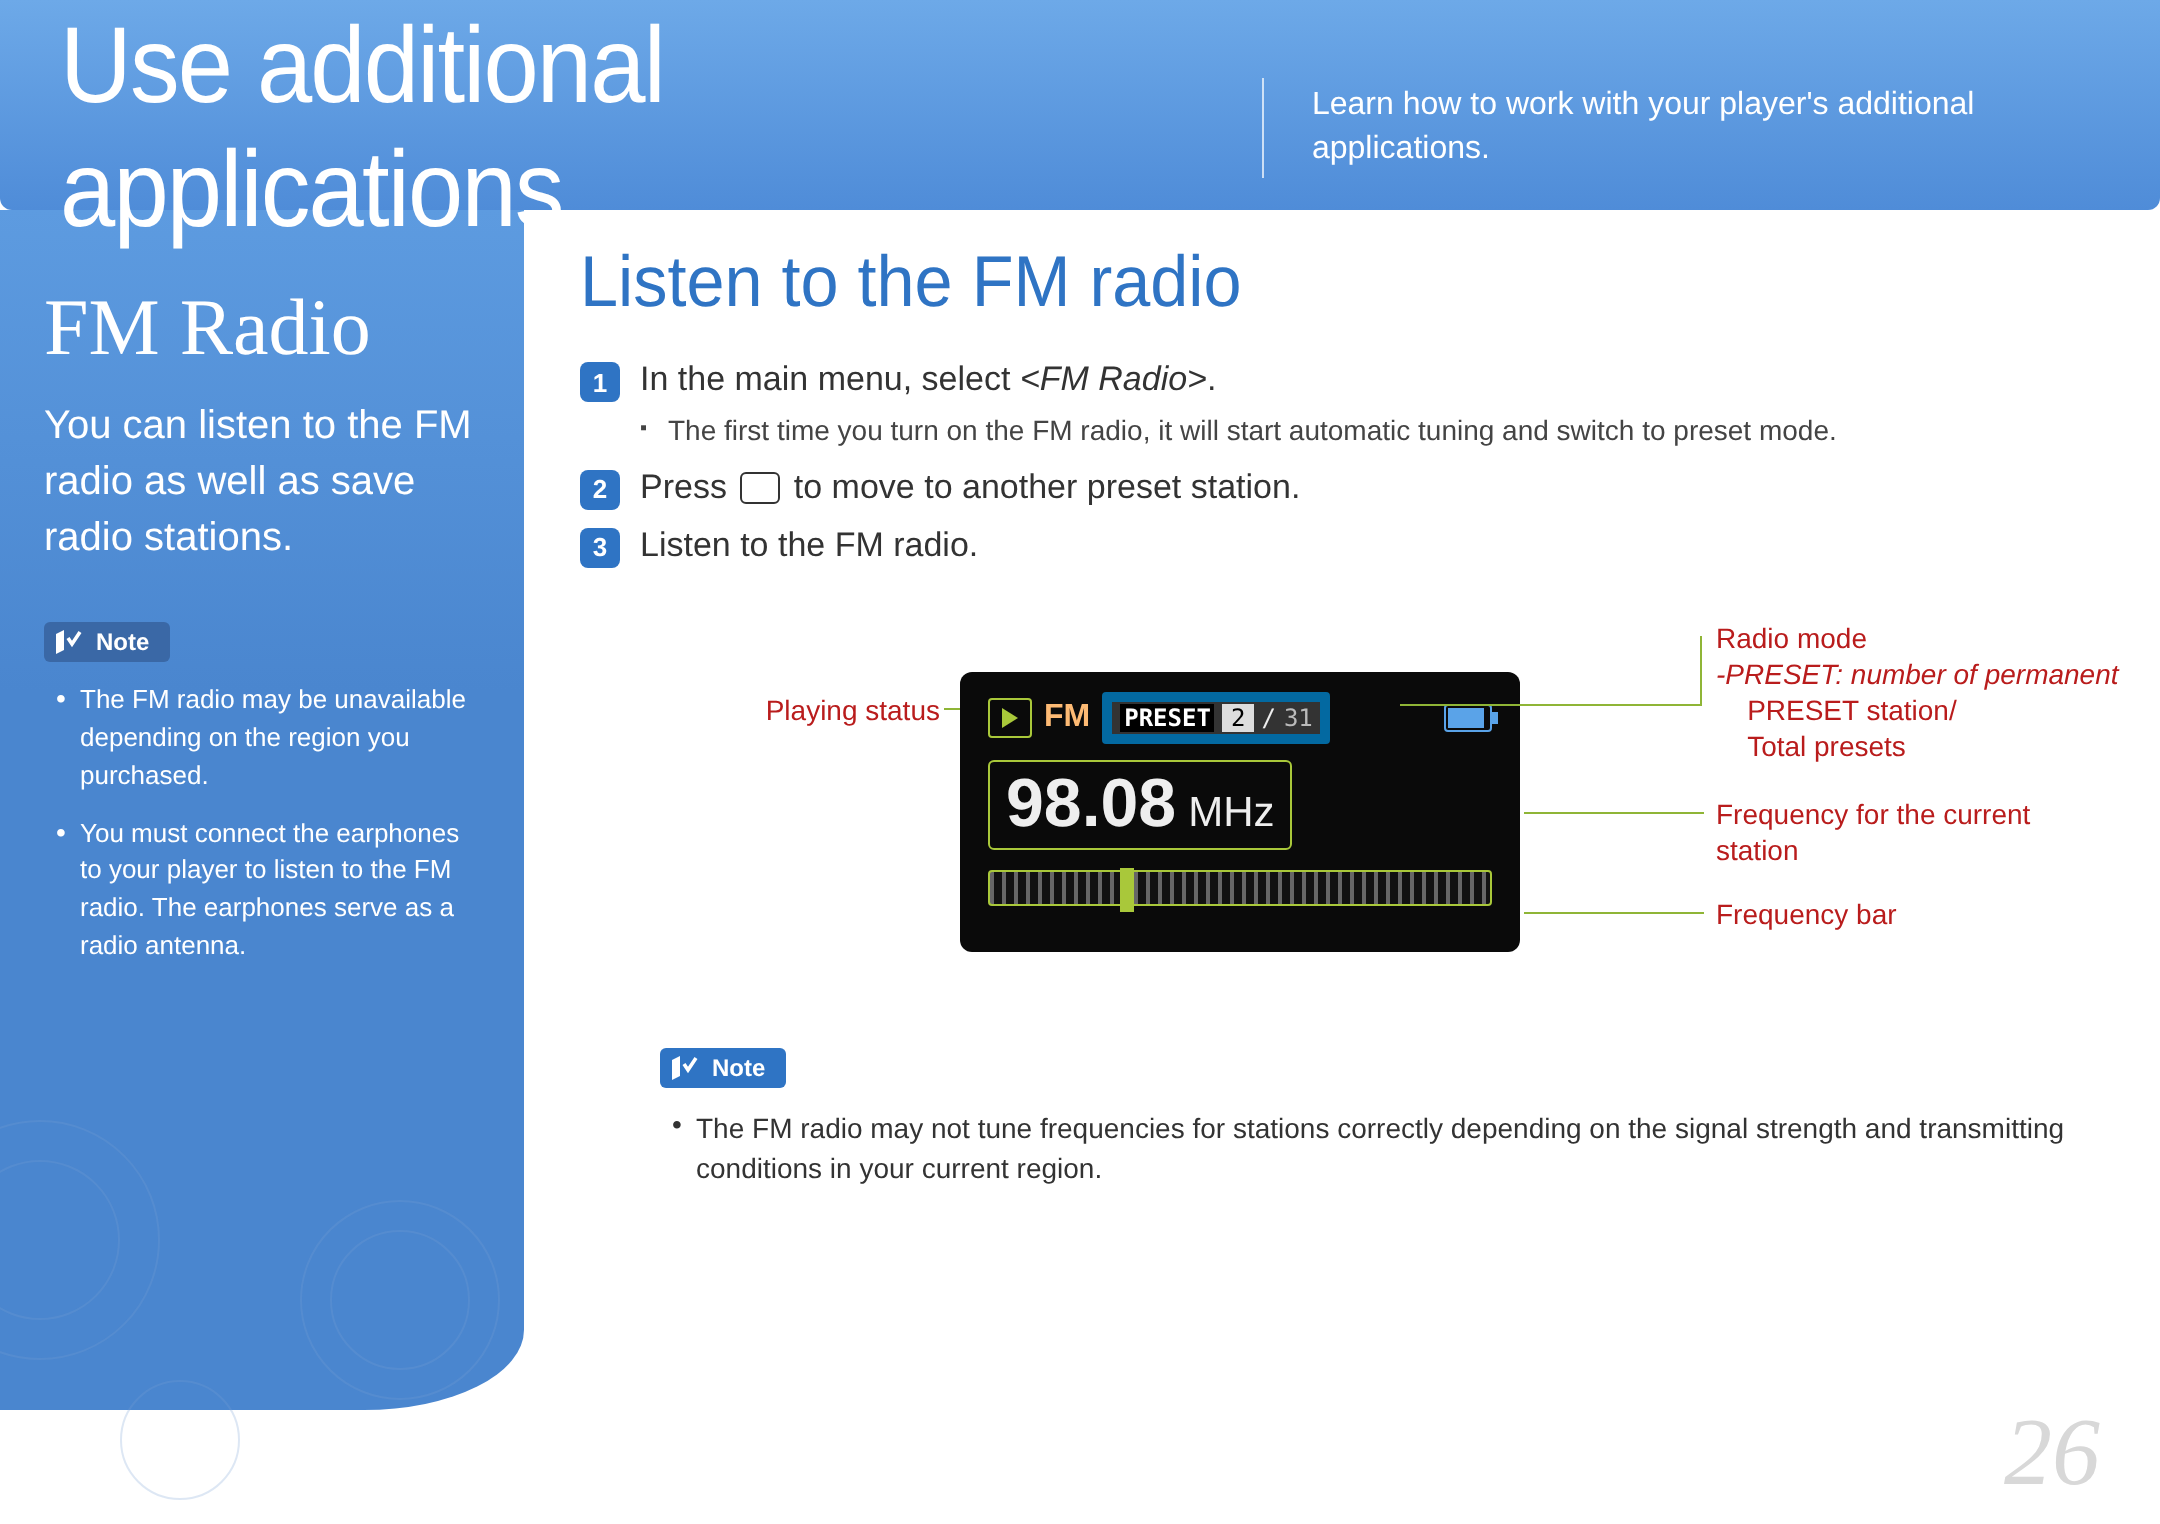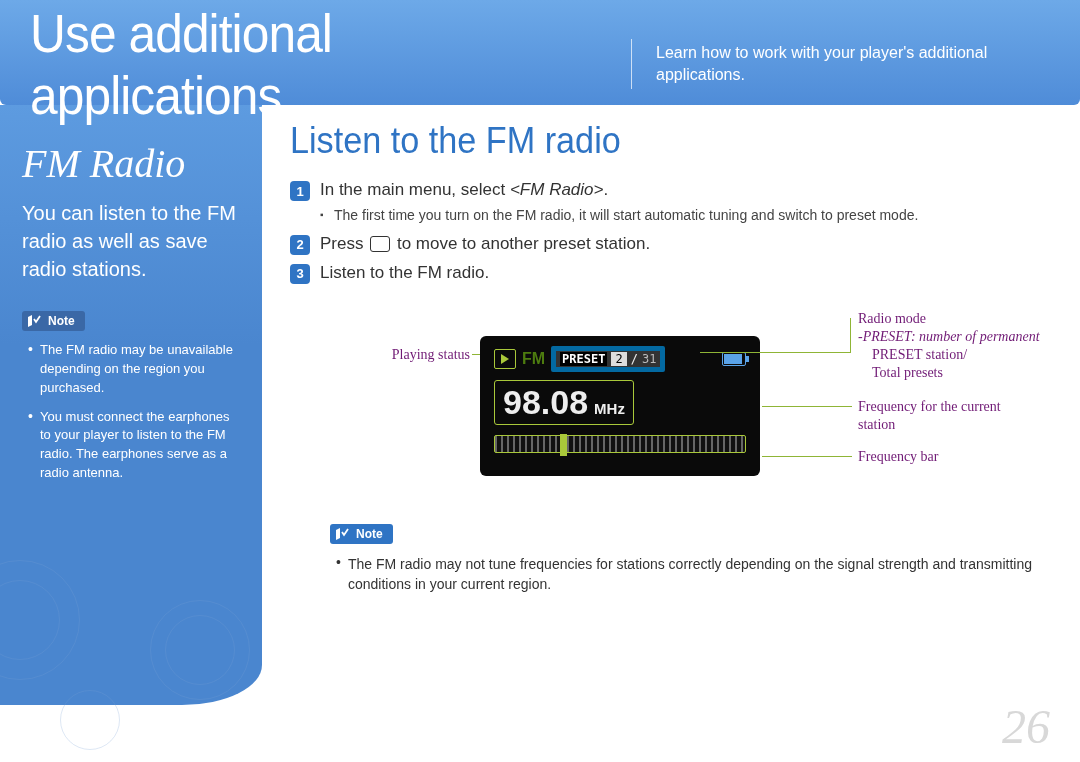--- a/index.html
+++ b/index.html
@@ -52,21 +52,20 @@
     background: linear-gradient(180deg, #5d9be0 0%, #4a86cf 40%, #4a86cf 100%);
     color: #fff;
     padding: 35px 22px;
     border-bottom-right-radius: 80px 40px;
   }
   .sidebar h2 {
     font-family: Georgia, 'Times New Roman', serif;
     font-size: 40px;
     font-weight: 400;
     margin-bottom: 12px;
-    font-style: italic;
   }
   .sidebar .intro {
     font-size: 20px;
     line-height: 1.4;
     font-weight: 300;
     margin-bottom: 28px;
   }
   .note-box {
     display: inline-flex;
     align-items: center;
@@ -188,48 +187,48 @@
     color: #eee;
   }
   .dev-top {
     display:flex;align-items:center;gap:6px;margin-bottom:8px;
   }
   .dev-play{
     width:22px;height:20px;background:#0a0a0a;border:1px solid #a9c83a;border-radius:2px;
     display:flex;align-items:center;justify-content:center;
   }
   .dev-play::before{content:"";border-left:8px solid #a9c83a;border-top:5px solid transparent;border-bottom:5px solid transparent;}
-  .dev-fm{color:#4d7c0f;font-weight:bold;font-size:16px;}
+  .dev-fm{color:#fdba74;font-weight:bold;font-size:16px;}
   .dev-preset-box{
     background:#333;border-radius:2px;display:flex;align-items:center;
     padding:1px 4px;gap:4px;font-family:monospace;font-size:12px;
     border:5px solid #0369a1;
   }
   .dev-preset-label{background:#000;color:#fff;padding:0 2px;font-weight:bold;}
   .dev-preset-cur{background:#ddd;color:#000;padding:0 4px;}
   .dev-preset-tot{color:#bbb;}
   .dev-batt{
     margin-left:auto;width:24px;height:14px;border:1.5px solid #5aa3e8;border-radius:2px;position:relative;
   }
   .dev-batt::after{content:"";position:absolute;right:-4px;top:3px;width:3px;height:6px;background:#5aa3e8;}
   .dev-batt .fill{position:absolute;left:1px;top:1px;width:18px;height:10px;background:#5aa3e8;}
   .dev-freq{
     font-family:"Arial Black",sans-serif;font-size:34px;font-weight:900;
     letter-spacing:0px;display:flex;align-items:baseline;gap:2px;
     border:1px solid #a9c83a;border-radius:3px;padding:2px 8px;
     width:fit-content;margin-bottom:10px;
   }
-  .dev-freq .unit{font-size:15px;font-weight:bold;margin-left:4px;}
+  .dev-freq .unit{font-size:21px;font-weight:normal;margin-left:4px;}
   .dev-bar{
     height:18px;border:1px solid #a9c83a;border-radius:2px;
     background:repeating-linear-gradient(90deg,#666 0,#666 2px,#111 2px,#111 6px);
     position:relative;
   }
   .dev-bar::after{content:"";position:absolute;left:26%;top:-2px;width:7px;height:22px;background:#a9c83a;}
-  .callout{position:absolute;font-size:14px;color:#701a75;line-height:1.3;font-family:Liberation Serif, serif;}
+  .callout{position:absolute;font-size:14px;color:#b91c1c;line-height:1.3;}
   .callout.left{ text-align:right; }
   .line{position:absolute;background:#8fb536;height:1px;}
   .vline{position:absolute;background:#8fb536;width:1px;}
   .main .note-section {
     margin-top: 10px;
     padding-left: 40px;
   }
   .main .note-box { background:#2f74c4; color:#fff; }
   .main ul.bullets li { color:#333; font-size:14px; }
   .page-num {

